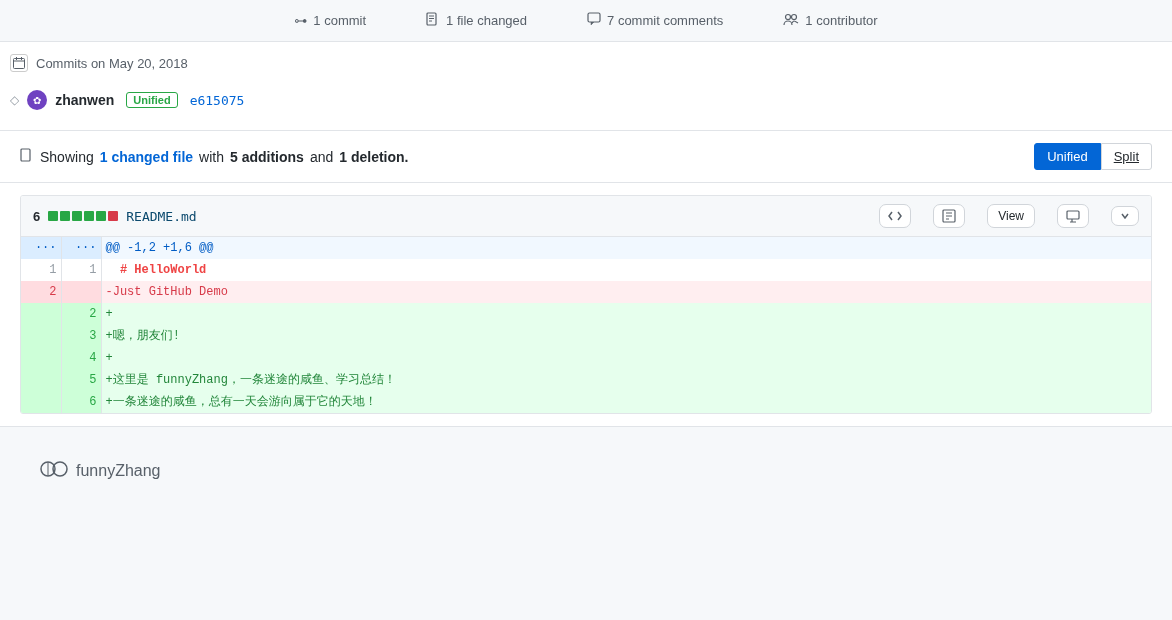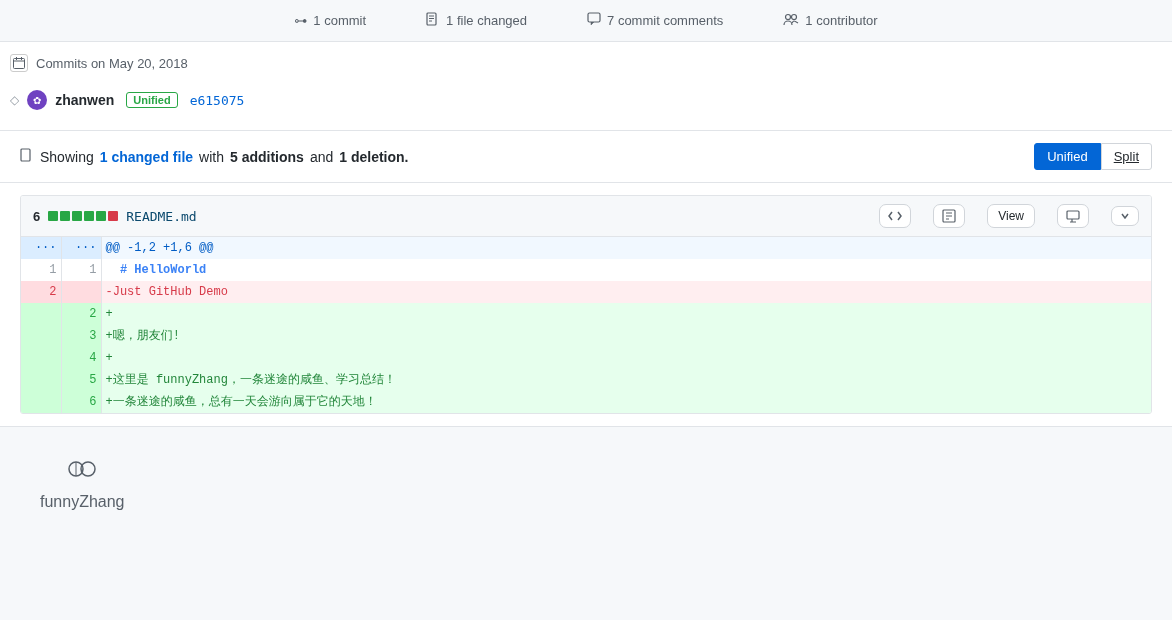--- a/index.html
+++ b/index.html
@@ -314,24 +314,23 @@
       font-size: 16px;
       font-weight: 600;
       color: #586069;
     }
     .no-comments-brand {
       font-size: 16px;
       color: #586069;
       display: flex;
       align-items: center;
       gap: 8px;
-      flex-direction: column;
-    }
-
-    .keyword-blue { color: #3b82f6; font-weight: bold; }
+    }
+
+    .keyword-blue { color: #ef4444; font-weight: bold; }
   </style>
 </head>
 <body>
 
 <div class="page-wrapper">
 
   <div class="stats-bar">
     <div class="stat-item">
       <span class="stat-icon">⊶</span>
       <span>1 commit</span>

